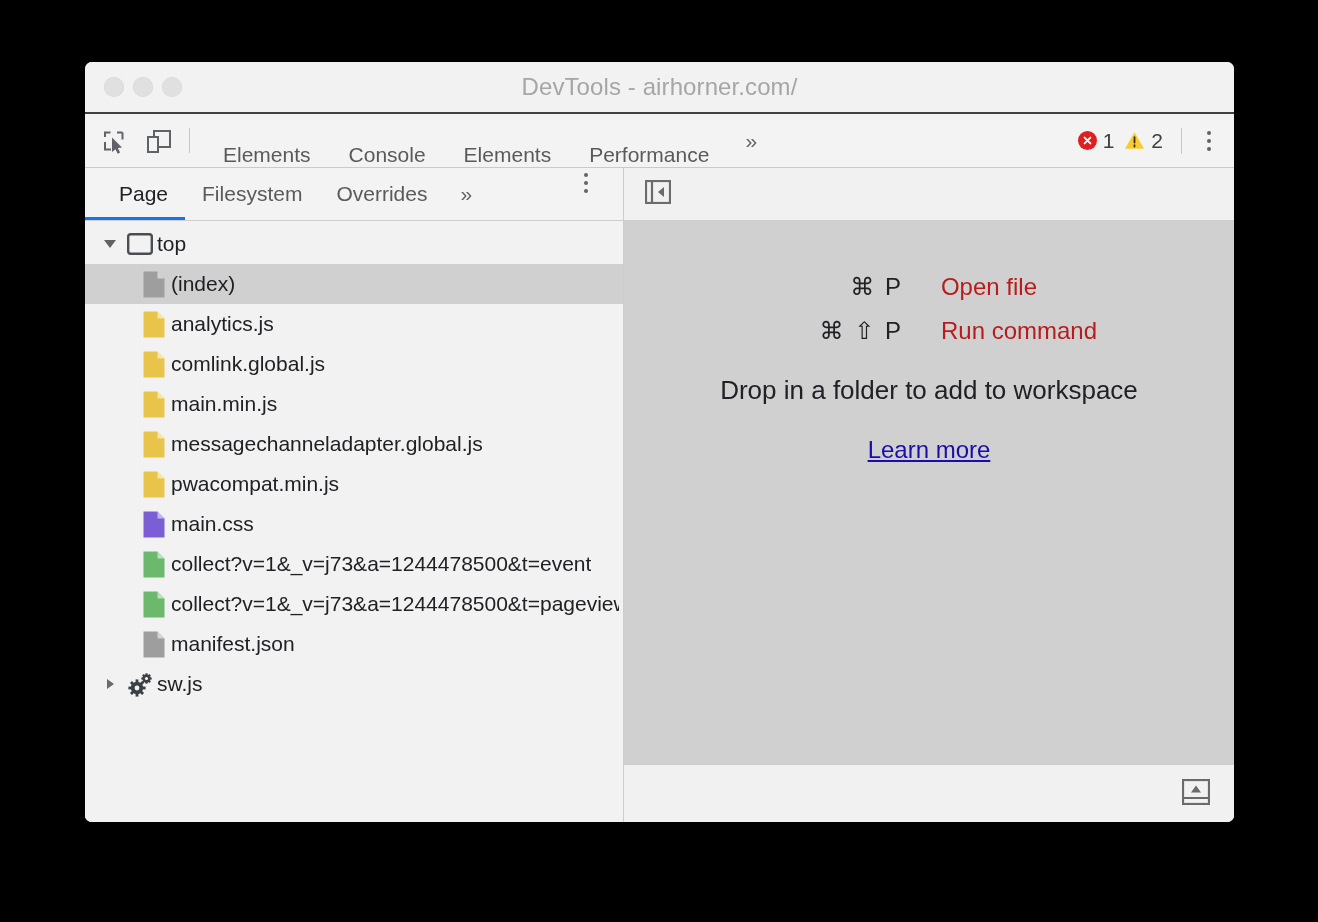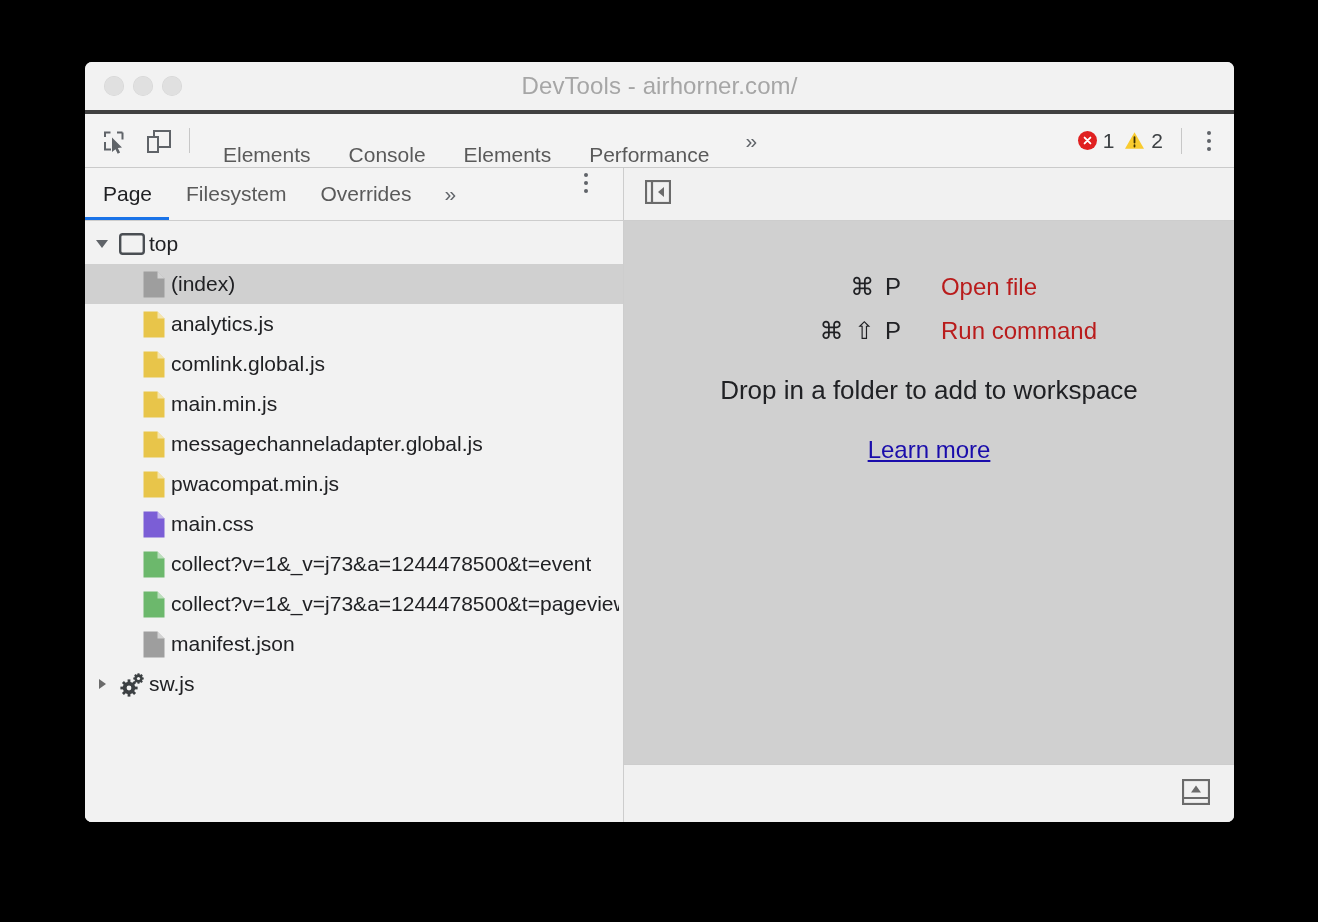--- a/index.html
+++ b/index.html
@@ -23,21 +23,21 @@
     border-radius: 7px 7px 7px 7px;
     overflow: hidden;
     box-shadow: 0 0 0 0.5px rgba(0,0,0,0.25);
   }
 
   
   .titlebar {
     position: relative;
     height: 52px;
     background: #f2f2f2;
-    border-bottom: 4px solid #404040;
+    border-bottom: 2px solid #404040;
     display: flex;
     align-items: center;
   }
   .traffic {
     display: flex;
     gap: 9px;
     padding-left: 19px;
   }
   .dot {
     width: 20px; height: 20px;
@@ -172,21 +172,21 @@
   }
   .subtab {
     display: flex; align-items: center;
     padding: 0 17px;
     font-size: 21px;
     color: #5a5a5a;
     position: relative;
     cursor: default;
     white-space: nowrap;
   }
-  .subtab:first-child { padding-left: 18px; }
+  .subtab:first-child { padding-left: 34px; }
   .subtab.active { color: #202124; }
   .subtab.active::after {
     content: "";
     position: absolute;
     left: 0; right: 0; bottom: 0;
     height: 3px;
     background: #1a73e8;
   }
   .subtab-more {
     display: flex; align-items: center;
@@ -228,21 +228,21 @@
   }
   .tri.open span {
     border-left: 6px solid transparent;
     border-right: 6px solid transparent;
     border-top: 8px solid #5f6368;
     border-bottom: 0;
   }
   .tri.blank span { border: 0; }
   .ficon { width: 34px; flex: none; display: flex; align-items: center; justify-content: center; }
   .rlabel { overflow: hidden; text-overflow: clip; }
-  .indent-1 { padding-left: 4px; }
+  .indent-1 { padding-left: 12px; }
   .indent-2 { padding-left: 26px; }
 
   
   .editor {
     flex: 1;
     display: flex;
     flex-direction: column;
     background: #d0d0d0;
   }
   .editor-head {

